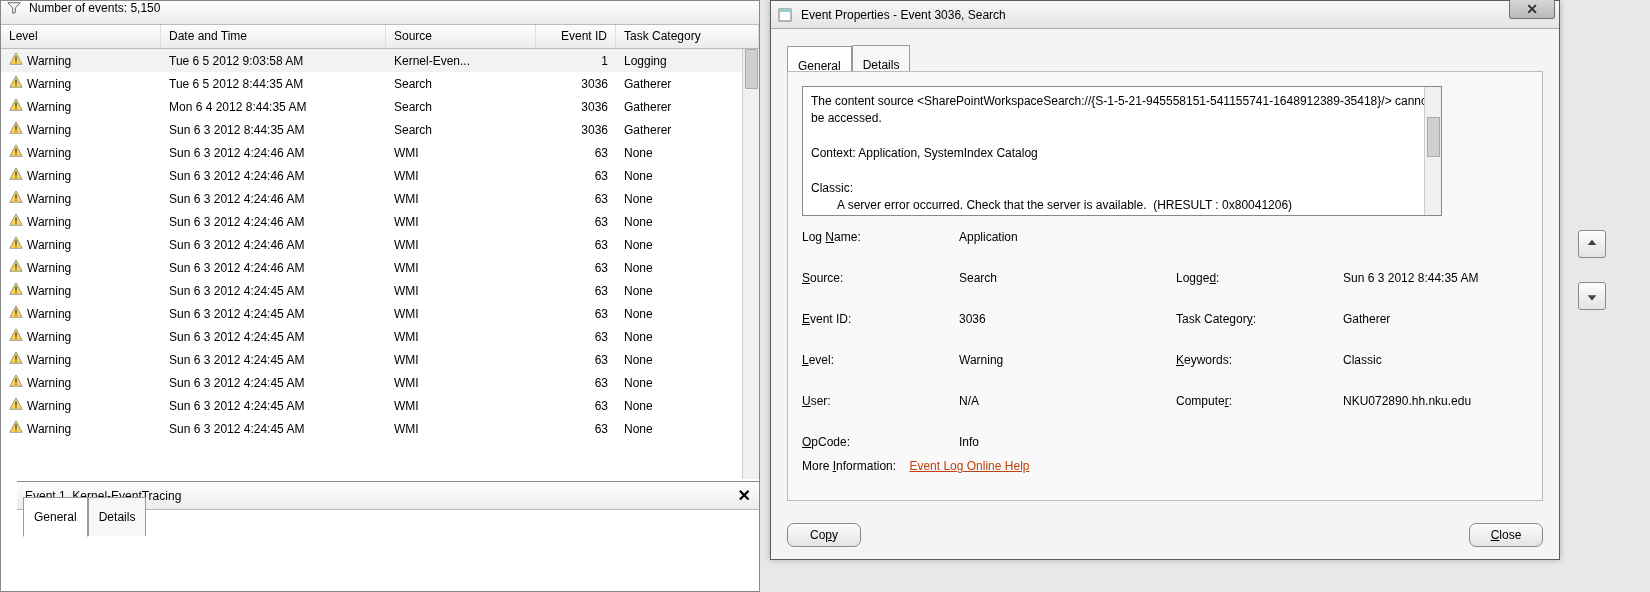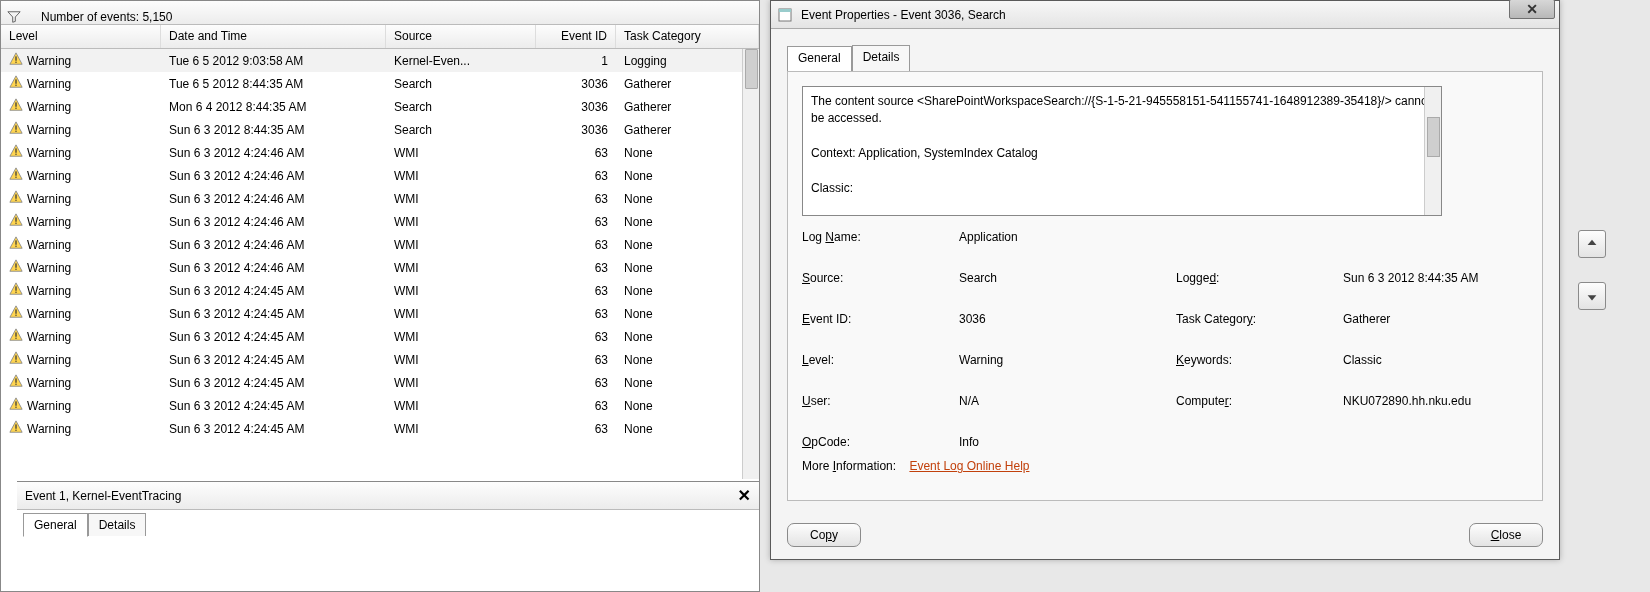--- a/index.html
+++ b/index.html
@@ -1,20 +1,20 @@
 <!DOCTYPE html>
 <html><head>
 <meta charset="utf-8">
 <style>
 * { box-sizing: border-box; margin: 0; padding: 0; font-family: "Segoe UI", Tahoma, sans-serif; font-size: 12px; }
 body { background: #e8e8e8; width: 1650px; height: 592px; position: relative; overflow: hidden; }
 
 
 .left-pane { position: absolute; left: 0; top: 0; width: 760px; height: 592px; background: #fff; border: 1px solid #888; }
-.filter-bar { height: 24px; background: linear-gradient(#fdfdfd,#ececec); border-bottom: 1px solid #bbb; display: flex; align-items: flex-end; padding: 0 6px; gap: 20px; }
+.filter-bar { height: 24px; background: linear-gradient(#fdfdfd,#ececec); border-bottom: 1px solid #bbb; display: flex; align-items: flex-start; padding: 0 6px; gap: 8px; }
 .filter-icon { width: 14px; height: 14px; }
 .filter-text { color: #000; }
 
 .grid-header { height: 24px; background: linear-gradient(#fdfdfd,#ececec); border-bottom: 1px solid #bbb; display: flex; }
 .grid-header .col { border-right: 1px solid #ddd; padding: 4px 8px; color: #000; }
 .col-level { width: 160px; }
 .col-date  { width: 225px; }
 .col-src   { width: 150px; }
 .col-eid   { width: 80px; text-align: right; }
 .col-cat   { flex: 1; }
@@ -31,21 +31,21 @@
 
 .warn-icon { width: 14px; height: 14px; flex-shrink: 0; }
 
 .fake-scrollbar { position: absolute; right: 0; top: 48px; width: 17px; height: 430px; background: #f0f0f0; border-left: 1px solid #ccc; }
 .fake-thumb { position: absolute; top: 0; left: 2px; width: 13px; height: 40px; background: #cfcfcf; border: 1px solid #aaa; border-radius: 1px; }
 
 .preview-pane { position: absolute; bottom: 0; left: 0; right: 0; height: 110px; border-top: 1px solid #888; background: #fff; margin-left: 16px; }
 .preview-header { height: 28px; background: linear-gradient(#fdfdfd,#ececec); border-bottom: 1px solid #bbb; display: flex; align-items: center; justify-content: space-between; padding: 0 8px; }
 .preview-close { font-size: 16px; font-weight: bold; cursor: pointer; }
 .preview-tabs { height: 26px; display: flex; align-items: flex-end; padding: 4px 6px 0 6px; gap: 0; }
-.tab { padding: 4px 10px; border: 1px solid #999; background: #f7f7f7; border-bottom: none; cursor: pointer; }
+.tab { padding: 12px 10px; border: 1px solid #999; background: #f7f7f7; border-bottom: none; cursor: pointer; }
 .tab.active { background: #fff; border-bottom: 1px solid #fff; position: relative; top: 1px; font-weight: normal; }
 
 
 .dialog { position: absolute; right: 90px; top: 0; width: 790px; height: 560px; background: #f4f4f4; border: 1px solid #5a5a5a; box-shadow: 0 0 6px rgba(0,0,0,0.25); }
 .titlebar { height: 28px; background: linear-gradient(#f7f7f7,#e4e4e4); border-bottom: 1px solid #aaa; display: flex; align-items: center; padding: 0 6px; gap: 8px; }
 .titlebar-title { flex: 1; color: #000; }
 .title-icon { width: 16px; height: 16px; }
 .win-close { width: 46px; height: 20px; background: linear-gradient(#d7d7d7,#b8b8b8); border: 1px solid #707070; border-radius: 2px; display:flex; align-items:center; justify-content:center; cursor:pointer; position:absolute; right:4px; top:-2px; }
 .win-close span { font-size: 14px; font-weight: bold; color:#333; }
 
@@ -361,20 +361,21 @@
       <div class="tab active">General</div>
       <div class="tab">Details</div>
     </div>
     <div class="dialog-content">
       <div class="desc-box">
         <div>The content source &lt;SharePointWorkspaceSearch://{S-1-5-21-945558151-541155741-1648912389-35418}/&gt; cannot be accessed.</div>
         <br>
         <div>Context:  Application, SystemIndex Catalog</div>
         <br>
         <div>Classic:</div>
+        <div style="white-space:pre">        A server error occurred. Check that the server is available.  (HRESULT : 0x80041206)</div>
         <div class="desc-scrollbar">
             <div class="desc-thumb"></div>
           </div>
       </div>
 
       <div class="props">
         <div class="lbl">Log <u>N</u>ame:</div>
         <div class="val" style="grid-column: span 3">Application</div>
 
         <div class="lbl"><u>S</u>ource:</div>

